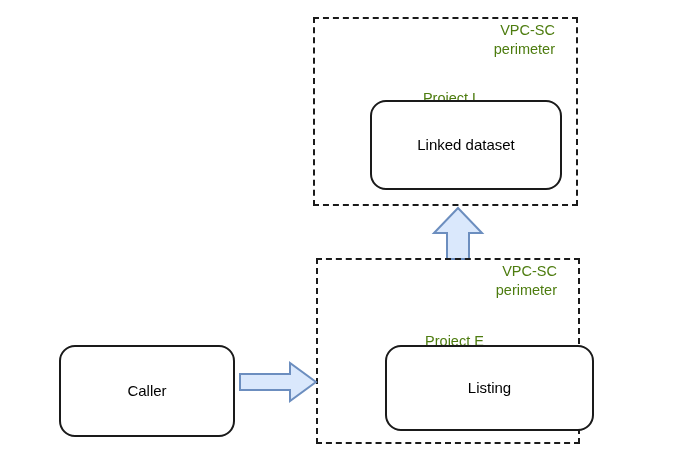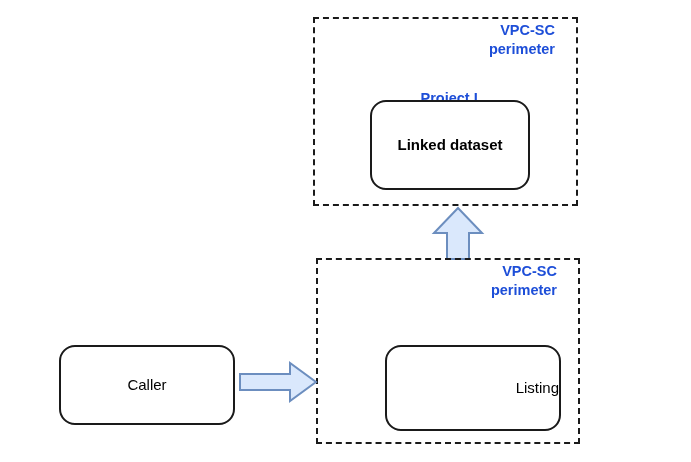--- a/index.html
+++ b/index.html
@@ -44,23 +44,22 @@
     color: #000000;
     text-align: center;
     white-space: nowrap;
   }
 
   
   .label {
     position: absolute;
     font-size: 14.5px;
     line-height: 19px;
-    color: #1d4ed8;
+    color: #4d7c0f;
     white-space: pre-line;
-    font-weight: bold;
   }
   .label.right {
     text-align: right;
   }
   .label.center {
     text-align: center;
     margin-top: 29px;
   }
 
   
@@ -80,40 +79,41 @@
 
 <div id="canvas">
 
   <div class="perimeter" style="left:313px; top:17px; width:265px; height:189px;"></div>
 
   <div class="label right" style="left:418px; top:21px; width:137px;">VPC-SC
 perimeter</div>
 
   <div class="label center" style="left:383px; top:60px; width:137px;">Project L</div>
 
-  <div class="node" style="left:370px; top:100px; width:160px; height:90px;font-weight:bold;">
+  <div class="node" style="left:370px; top:100px; width:192px; height:90px;">
     <span class="node-label">Linked dataset</span>
   </div>
 
   <svg class="arrow" style="left:432px; top:206px;" width="52" height="54" viewBox="0 0 52 54">
     <polygon points="26,2 50,27 37,27 37,53 15,53 15,27 2,27"></polygon>
   </svg>
 
   <div class="perimeter" style="left:316px; top:258px; width:264px; height:186px;"></div>
 
   <div class="label right" style="left:420px; top:262px; width:137px;">VPC-SC
 perimeter</div>
 
+  <div class="label center" style="left:386px; top:303px; width:137px;">Project E</div>
 
-  <div class="node" style="left:385px; top:345px; width:176px; height:86px;justify-content:flex-end;">
+  <div class="node" style="left:385px; top:345px; width:209px; height:86px;">
     <span class="node-label">Listing</span>
   </div>
 
 
-  <div class="node" style="left:59px; top:345px; width:176px; height:80px;">
+  <div class="node" style="left:59px; top:345px; width:176px; height:92px;">
     <span class="node-label">Caller</span>
   </div>
 
   <svg class="arrow" style="left:238px; top:361px;" width="80" height="42" viewBox="0 0 80 42">
     <polygon points="2,13 52,13 52,2 78,21 52,40 52,29 2,29"></polygon>
   </svg>
 
 </div>
 
 </body></html>

